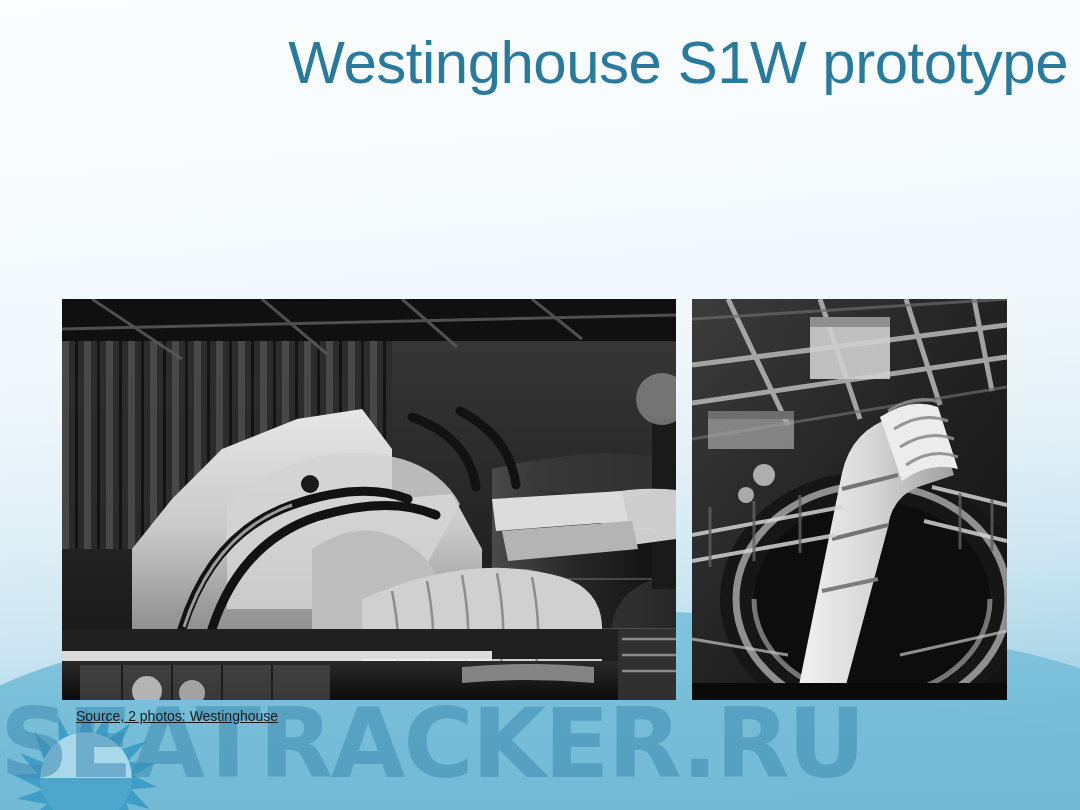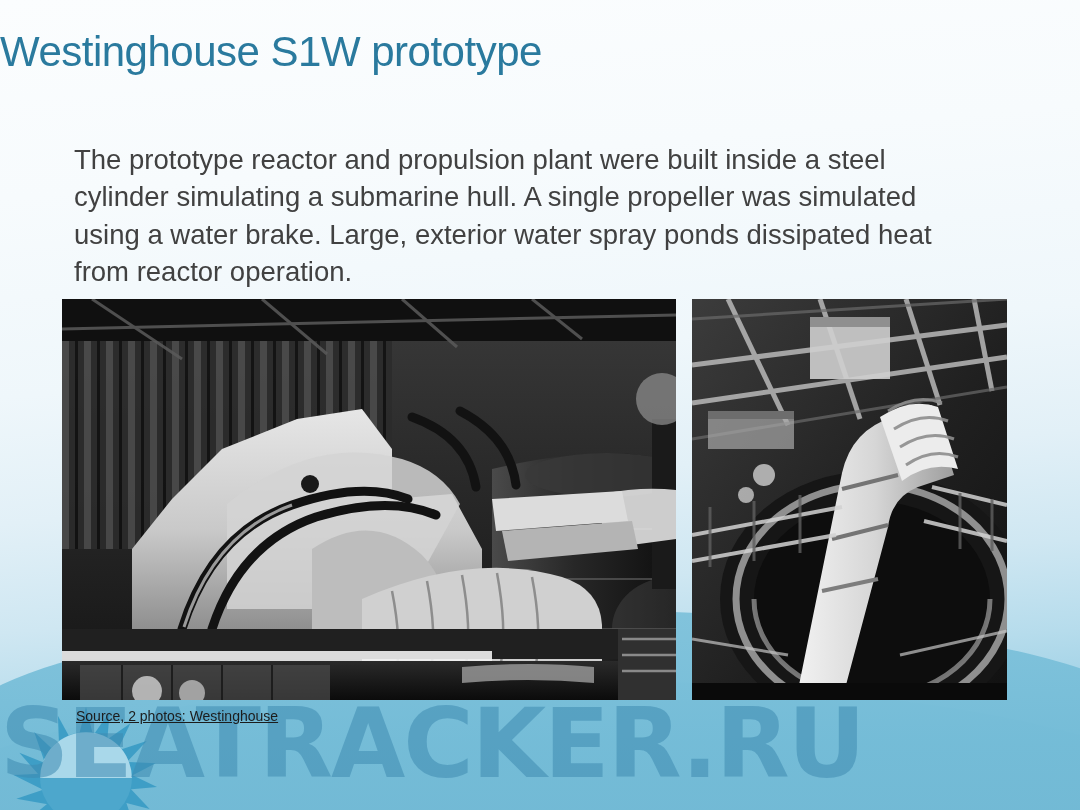--- a/index.html
+++ b/index.html
@@ -73,22 +73,22 @@
     white-space: nowrap;
     pointer-events: none;
     line-height: 1;
   }
 
   
   .title {
     position: absolute;
     left: 0; right: 12px;
     top: 28px;
-    text-align: left;
-    font-size: 42px;
+    text-align: right;
+    font-size: 60px;
     font-weight: 400;
     color: #2a7a9e;
     line-height: 1.15;
     letter-spacing: -0.5px;
   }
 
   
   .body-text {
     position: absolute;
     left: 74px;
@@ -174,21 +174,20 @@
       </g>
       <circle cx="50" cy="50" r="31" fill="#4da7cc"></circle>
       <path d="M19 50 A31 31 0 0 1 81 50 Z" fill="#a9d8ea"></path>
     </svg>
   </div>
 
   <div class="watermark">SEATRACKER.RU</div>
 
   <h1 class="title">Westinghouse S1W prototype</h1>
 
-  <p class="body-text">The prototype reactor and propulsion plant were built inside a steel cylinder simulating a submarine hull. A single propeller was simulated using a water brake. Large, exterior water spray ponds dissipated heat from reactor operation.</p>
 
   <div class="photos">
 
     <div class="photo photo-left">
       <svg viewBox="0 0 614 401" preserveAspectRatio="none" xmlns="http://www.w3.org/2000/svg">
         <defs>
           <linearGradient id="lgWall" x1="0" y1="0" x2="0" y2="1">
             <stop offset="0%" stop-color="#3a3a3a"></stop>
             <stop offset="100%" stop-color="#141414"></stop>
           </linearGradient>

